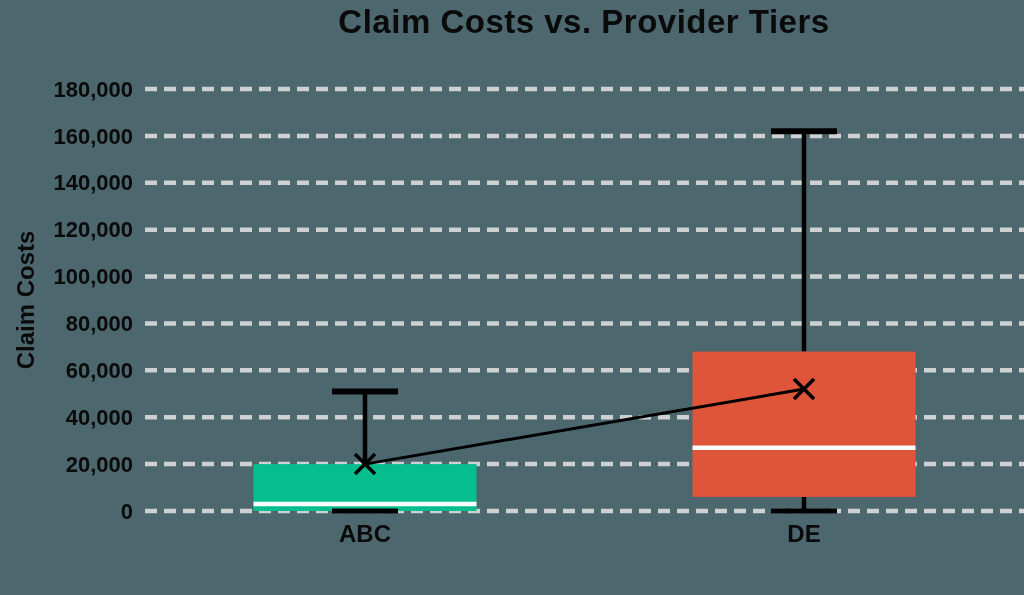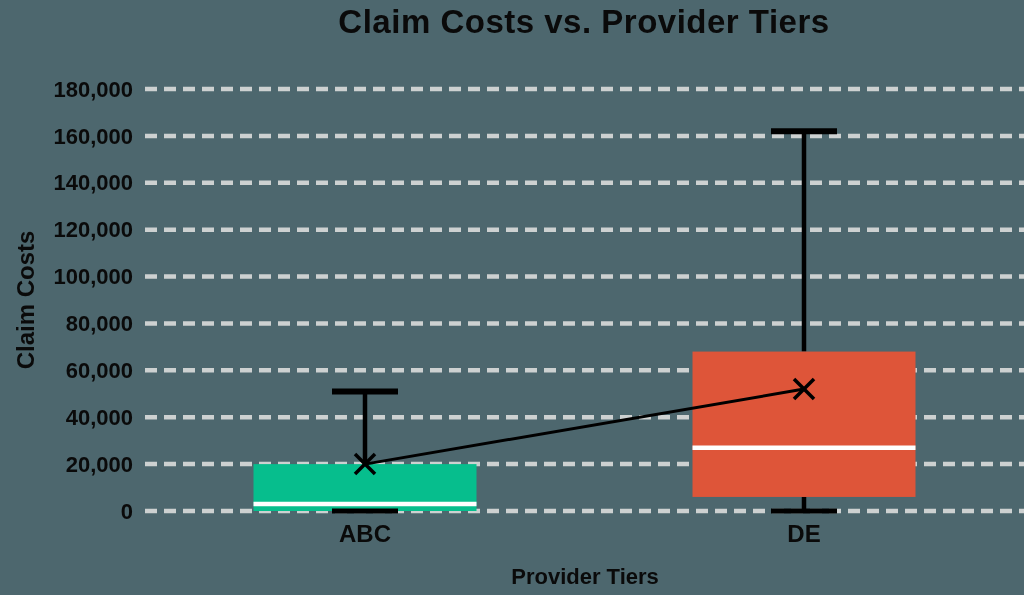--- a/index.html
+++ b/index.html
@@ -39,21 +39,20 @@
     white-space: nowrap;
   }
   svg { position: absolute; top: 0; left: 0; }
 </style>
 </head>
 <body>
 
 <div class="canvas" style="background: rgb(77, 103, 110); color: rgb(10, 10, 10);">
   <div class="chart-title">Claim Costs vs. Provider Tiers</div>
   <div class="y-axis-title">Claim Costs</div>
-  <div class="x-axis-title">Provider Tiers</div>
   <svg id="plot" width="1024" height="595">
       <line x1="145" x2="1024" y1="511" y2="511" stroke="#CDD1D1" stroke-width="4.5" stroke-dasharray="12 7"></line>
       <text x="133" y="511" dy="0.35em" text-anchor="end" fill="#0A0A0A" font-size="22" font-weight="700" font-family="Liberation Sans, sans-serif">0</text>
       <line x1="145" x2="1024" y1="464.1111111111111" y2="464.1111111111111" stroke="#CDD1D1" stroke-width="4.5" stroke-dasharray="12 7"></line>
       <text x="133" y="464.1111111111111" dy="0.35em" text-anchor="end" fill="#0A0A0A" font-size="22" font-weight="700" font-family="Liberation Sans, sans-serif">20,000</text>
       <line x1="145" x2="1024" y1="417.22222222222223" y2="417.22222222222223" stroke="#CDD1D1" stroke-width="4.5" stroke-dasharray="12 7"></line>
       <text x="133" y="417.22222222222223" dy="0.35em" text-anchor="end" fill="#0A0A0A" font-size="22" font-weight="700" font-family="Liberation Sans, sans-serif">40,000</text>
       <line x1="145" x2="1024" y1="370.33333333333337" y2="370.33333333333337" stroke="#CDD1D1" stroke-width="4.5" stroke-dasharray="12 7"></line>
       <text x="133" y="370.33333333333337" dy="0.35em" text-anchor="end" fill="#0A0A0A" font-size="22" font-weight="700" font-family="Liberation Sans, sans-serif">60,000</text>
       <line x1="145" x2="1024" y1="323.44444444444446" y2="323.44444444444446" stroke="#CDD1D1" stroke-width="4.5" stroke-dasharray="12 7"></line>

